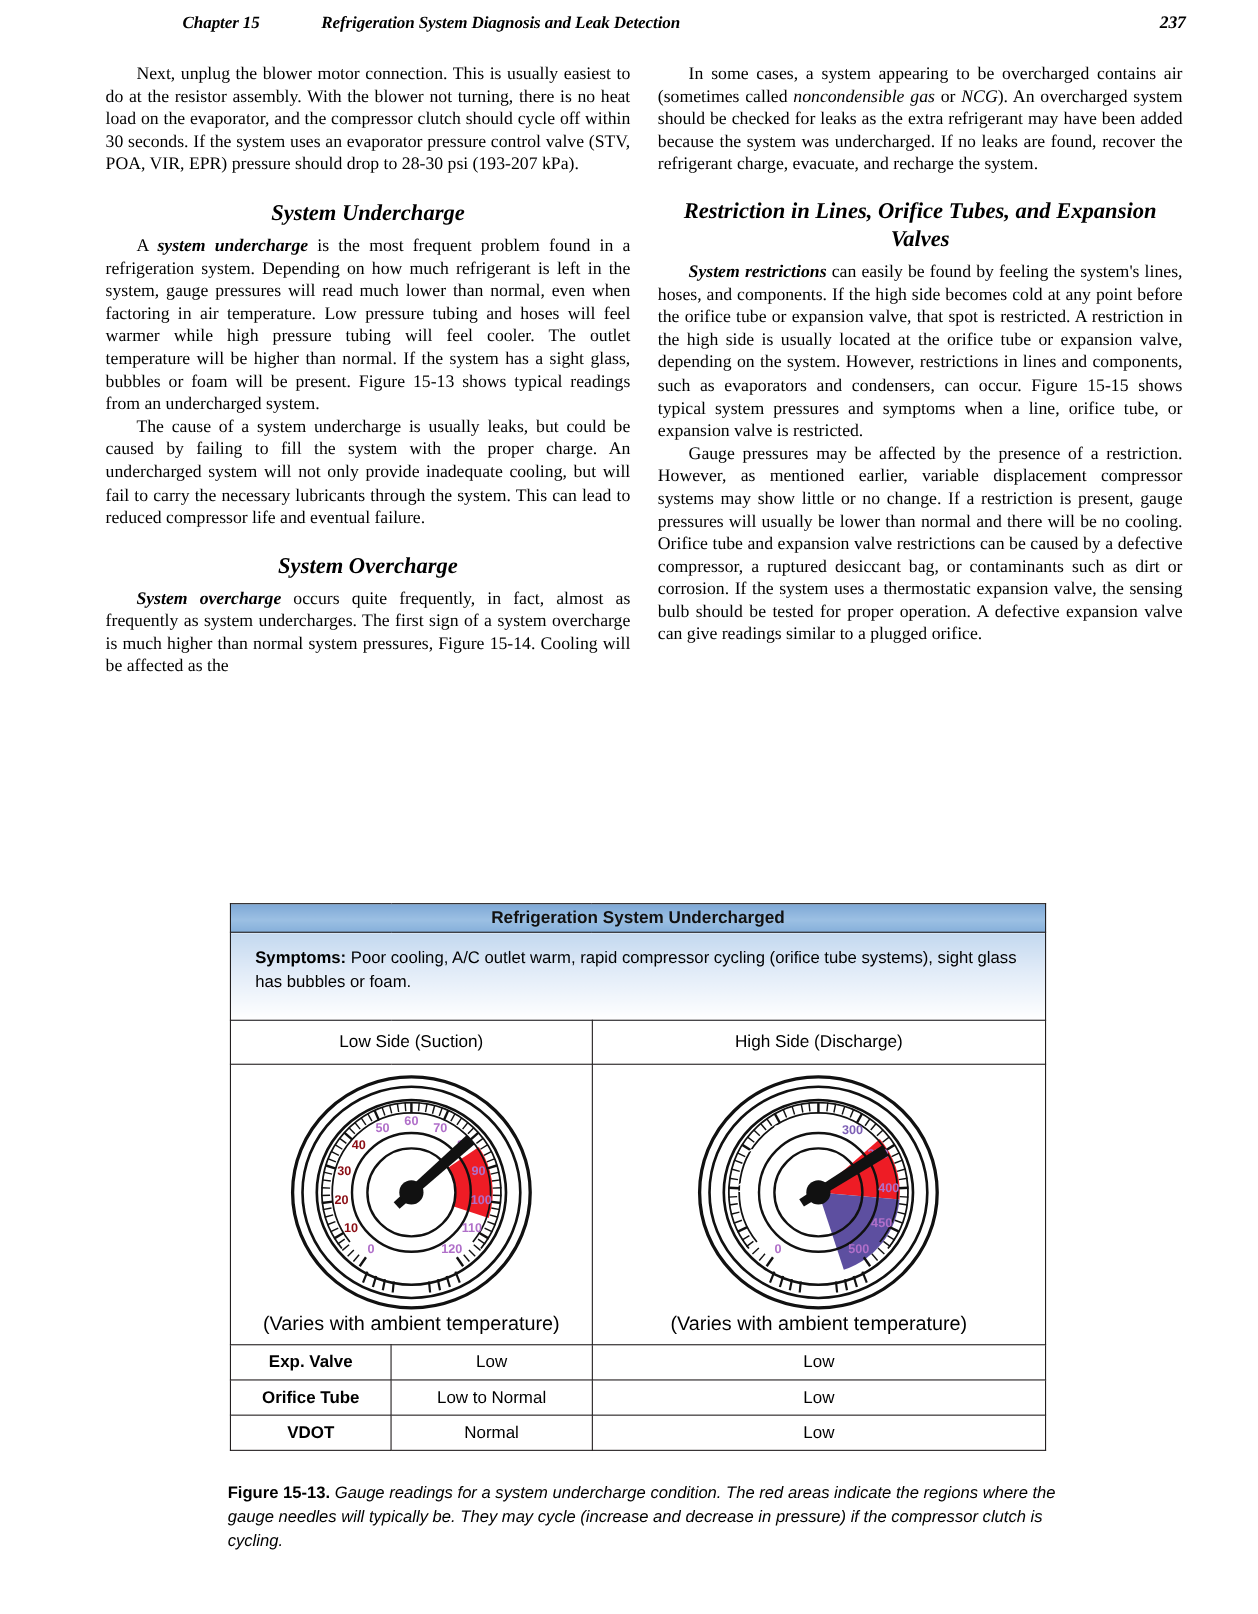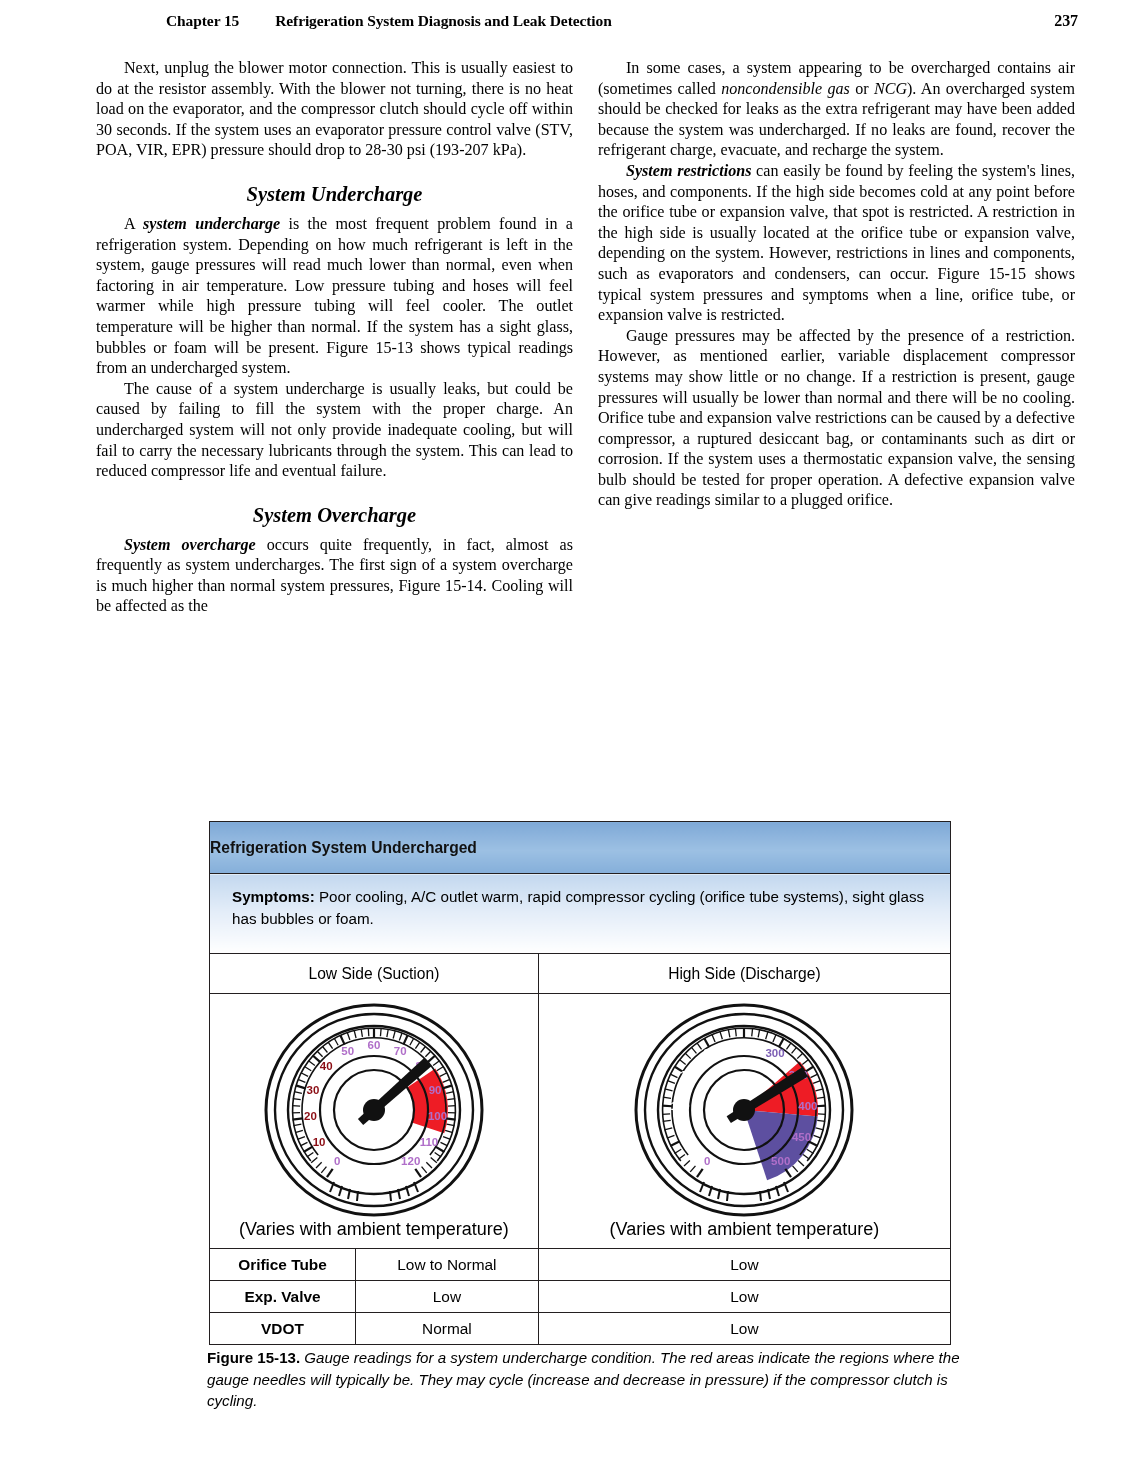--- a/index.html
+++ b/index.html
@@ -15,23 +15,24 @@
 
   
   .runhead {
     position:absolute;
     left:166px; top:12px; width:912px;
     display:flex; align-items:flex-start;
     font-family:"Liberation Serif", serif;
     font-weight:bold;
     font-size:15.5px;
     letter-spacing:-0.1px;
+    font-style:italic;
   }
   .runhead .chap { margin-right:36px; white-space:nowrap; }
-  .runhead .title { white-space:nowrap; }
+  .runhead .title { white-space:nowrap;margin-left:20px; }
   .runhead .pageno { margin-left:auto; font-size:16px; }
 
   
   .columns {
     position:absolute;
     left:96px; top:58px;
     width:988px;
     display:flex;
     gap:25px;
   }
@@ -75,22 +76,22 @@
     border-collapse:collapse;
     font-family:"Liberation Sans", sans-serif;
     background:#fff;
   }
   table.fig td {
     border:1.6px solid #231f20;
     padding:0;
     vertical-align:middle;
   }
   .hdr-cell {
-    height:52px;
-    text-align:left;
+    height:26px;
+    text-align:center;
     font-weight:bold;
     font-size:15.6px;
     color:#111;
     background:linear-gradient(to bottom,#7fa9d7 0%, #9cc0e3 55%, #85afda 100%);
   }
   .sym-cell {
     padding:12px 18px 18px 22px !important;
     font-size:15.2px;
     line-height:22px;
     background:linear-gradient(to bottom,#c3d8ef 0%, #e2ecf8 45%, #ffffff 100%);
@@ -174,20 +175,21 @@
     </p>
   </div>
 
   <div class="col">
 
 
     <p class="body">
       <span>In some cases, a system appearing to be overcharged contains air (sometimes called </span><i class="run">noncondensible gas</i><span> or </span><i class="run">NCG</i><span>). An overcharged system should be checked for leaks as the extra refrigerant may have been added because the system was undercharged. If no leaks are found, recover the refrigerant charge, evacuate, and recharge the system.</span>
     </p>
 
+    <h2 class="sec tight">Restriction in Lines, Orifice Tubes, and Expansion Valves</h2>
 
     <p class="body">
       <b class="bi">System restrictions</b><span> can easily be found by feeling the system's lines, hoses, and components. If the high side becomes cold at any point before the orifice tube or expansion valve, that spot is restricted. A restriction in the high side is usually located at the orifice tube or expansion valve, depending on the system. However, restrictions in lines and components, such as evaporators and condensers, can occur. </span><b class="run">Figure 15-15</b><span> shows typical system pressures and symptoms when a line, orifice tube, or expansion valve is restricted.</span>
     </p>
 
     <p class="body">
       <span>Gauge pressures may be affected by the presence of a restriction. However, as mentioned earlier, variable displacement compressor systems may show little or no change. If a restriction is present, gauge pressures will usually be lower than normal and there will be no cooling. Orifice tube and expansion valve restrictions can be caused by a defective compressor, a ruptured desiccant bag, or contaminants such as dirt or corrosion. If the system uses a thermostatic expansion valve, the sensing bulb should be tested for proper operation. A defective expansion valve can give readings similar to a plugged orifice.</span>
     </p>
   </div>
 </div>
@@ -433,30 +435,30 @@
               <path d="M -4 18 L -5.5 -72 L 5.5 -72 L 4 18 Z" fill="#111"></path>
             </g>
             <circle cx="0" cy="0" r="11" fill="#111"></circle>
           </g>
         </svg>
         <div class="caption-in">(Varies with ambient temperature)</div>
       </td>
     </tr>
 
     <tr>
+      <td class="rowlabel">Exp. Valve</td>
+      <td class="rowval">Low</td>
+      <td class="rowval">Low</td>
+    </tr>
+    <tr>
       <td class="rowlabel">Orifice Tube</td>
       <td class="rowval">Low to Normal</td>
       <td class="rowval">Low</td>
     </tr>
     <tr>
-      <td class="rowlabel">Exp. Valve</td>
-      <td class="rowval">Low</td>
-      <td class="rowval">Low</td>
-    </tr>
-    <tr>
       <td class="rowlabel">VDOT</td>
       <td class="rowval">Normal</td>
       <td class="rowval">Low</td>
     </tr>
   </tbody>
     </table>
 </div>
 
 <div class="figcaption">
   <b>Figure 15-13.</b><span> Gauge readings for a system undercharge condition. The red areas indicate the regions where the gauge needles will typically be. They may cycle (increase and decrease in pressure) if the compressor clutch is cycling.</span>

